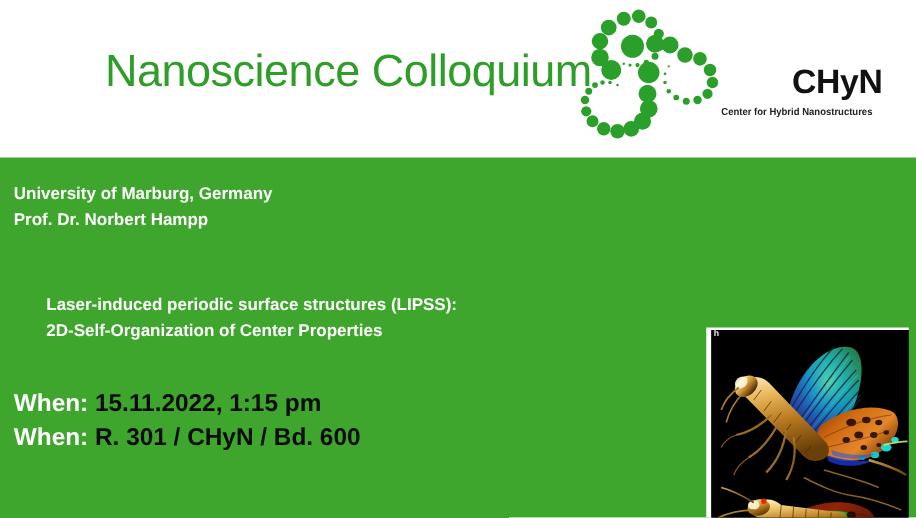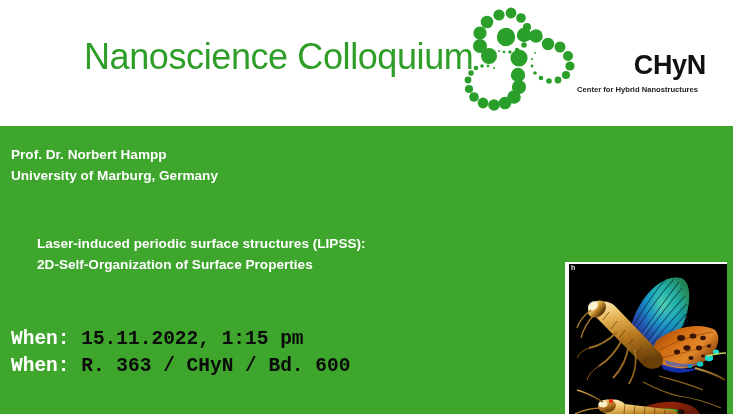--- a/index.html
+++ b/index.html
@@ -104,22 +104,21 @@
   }
   .talk-line {
     font-size: 13.6px;
     font-weight: bold;
     color: #ffffff;
     line-height: 1.52;
     white-space: nowrap;
     padding-left: 26px;
   }
   #logistics {
-    margin-top: 50px;
-    font-family: Liberation Mono, monospace;
+    margin-top: 34px;
   }
   .logistics-line {
     font-size: 19.5px;
     font-weight: bold;
     line-height: 1.42;
     white-space: nowrap;
   }
   .logistics-label { color: #ffffff; }
   .logistics-value { color: #0b0b0b; }
 
@@ -223,37 +222,37 @@
       </div>
 
     </div>
   </div>
 
   <div id="body-band" style="background: rgb(62, 166, 44);">
 
     <div id="text-col">
 
       <div>
+        <div class="speaker-line">University of Marburg, Germany</div>
         <div class="speaker-line">Prof. Dr. Norbert Hampp</div>
-        <div class="speaker-line">University of Marburg, Germany</div>
       </div>
 
       <div id="talk-title">
         <div class="talk-line">Laser-induced periodic surface structures (LIPSS):</div>
-        <div class="talk-line">2D-Self-Organization of Surface Properties</div>
+        <div class="talk-line">2D-Self-Organization of Center Properties</div>
       </div>
 
       <div id="logistics">
         <div class="logistics-line">
           <span class="logistics-label" style="color: rgb(255, 255, 255);">When:</span>
           <span class="logistics-value" style="color: rgb(11, 11, 11);">15.11.2022, 1:15 pm</span>
         </div>
         <div class="logistics-line">
           <span class="logistics-label" style="color: rgb(255, 255, 255);">When:</span>
-          <span class="logistics-value" style="color: rgb(11, 11, 11);">R. 363 / CHyN / Bd. 600</span>
+          <span class="logistics-value" style="color: rgb(11, 11, 11);">R. 301 / CHyN / Bd. 600</span>
         </div>
       </div>
 
     </div>
 
     <div id="figure-panel">
       <div id="figure" style="background: rgb(0, 0, 0);">
 
         <div id="figure-tag">h</div>
 

